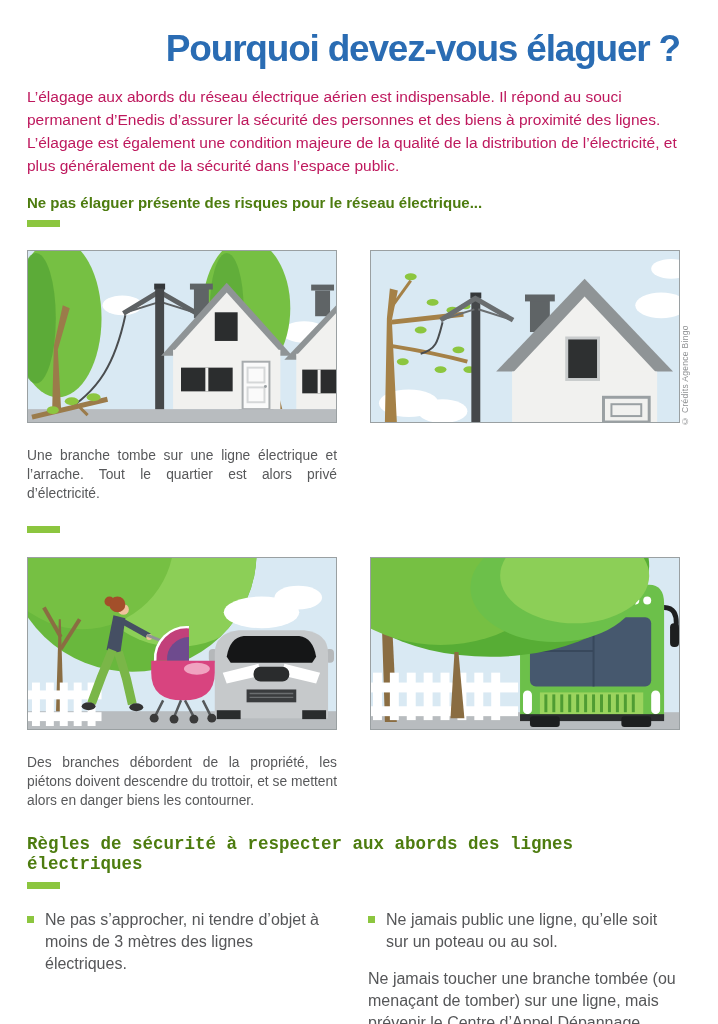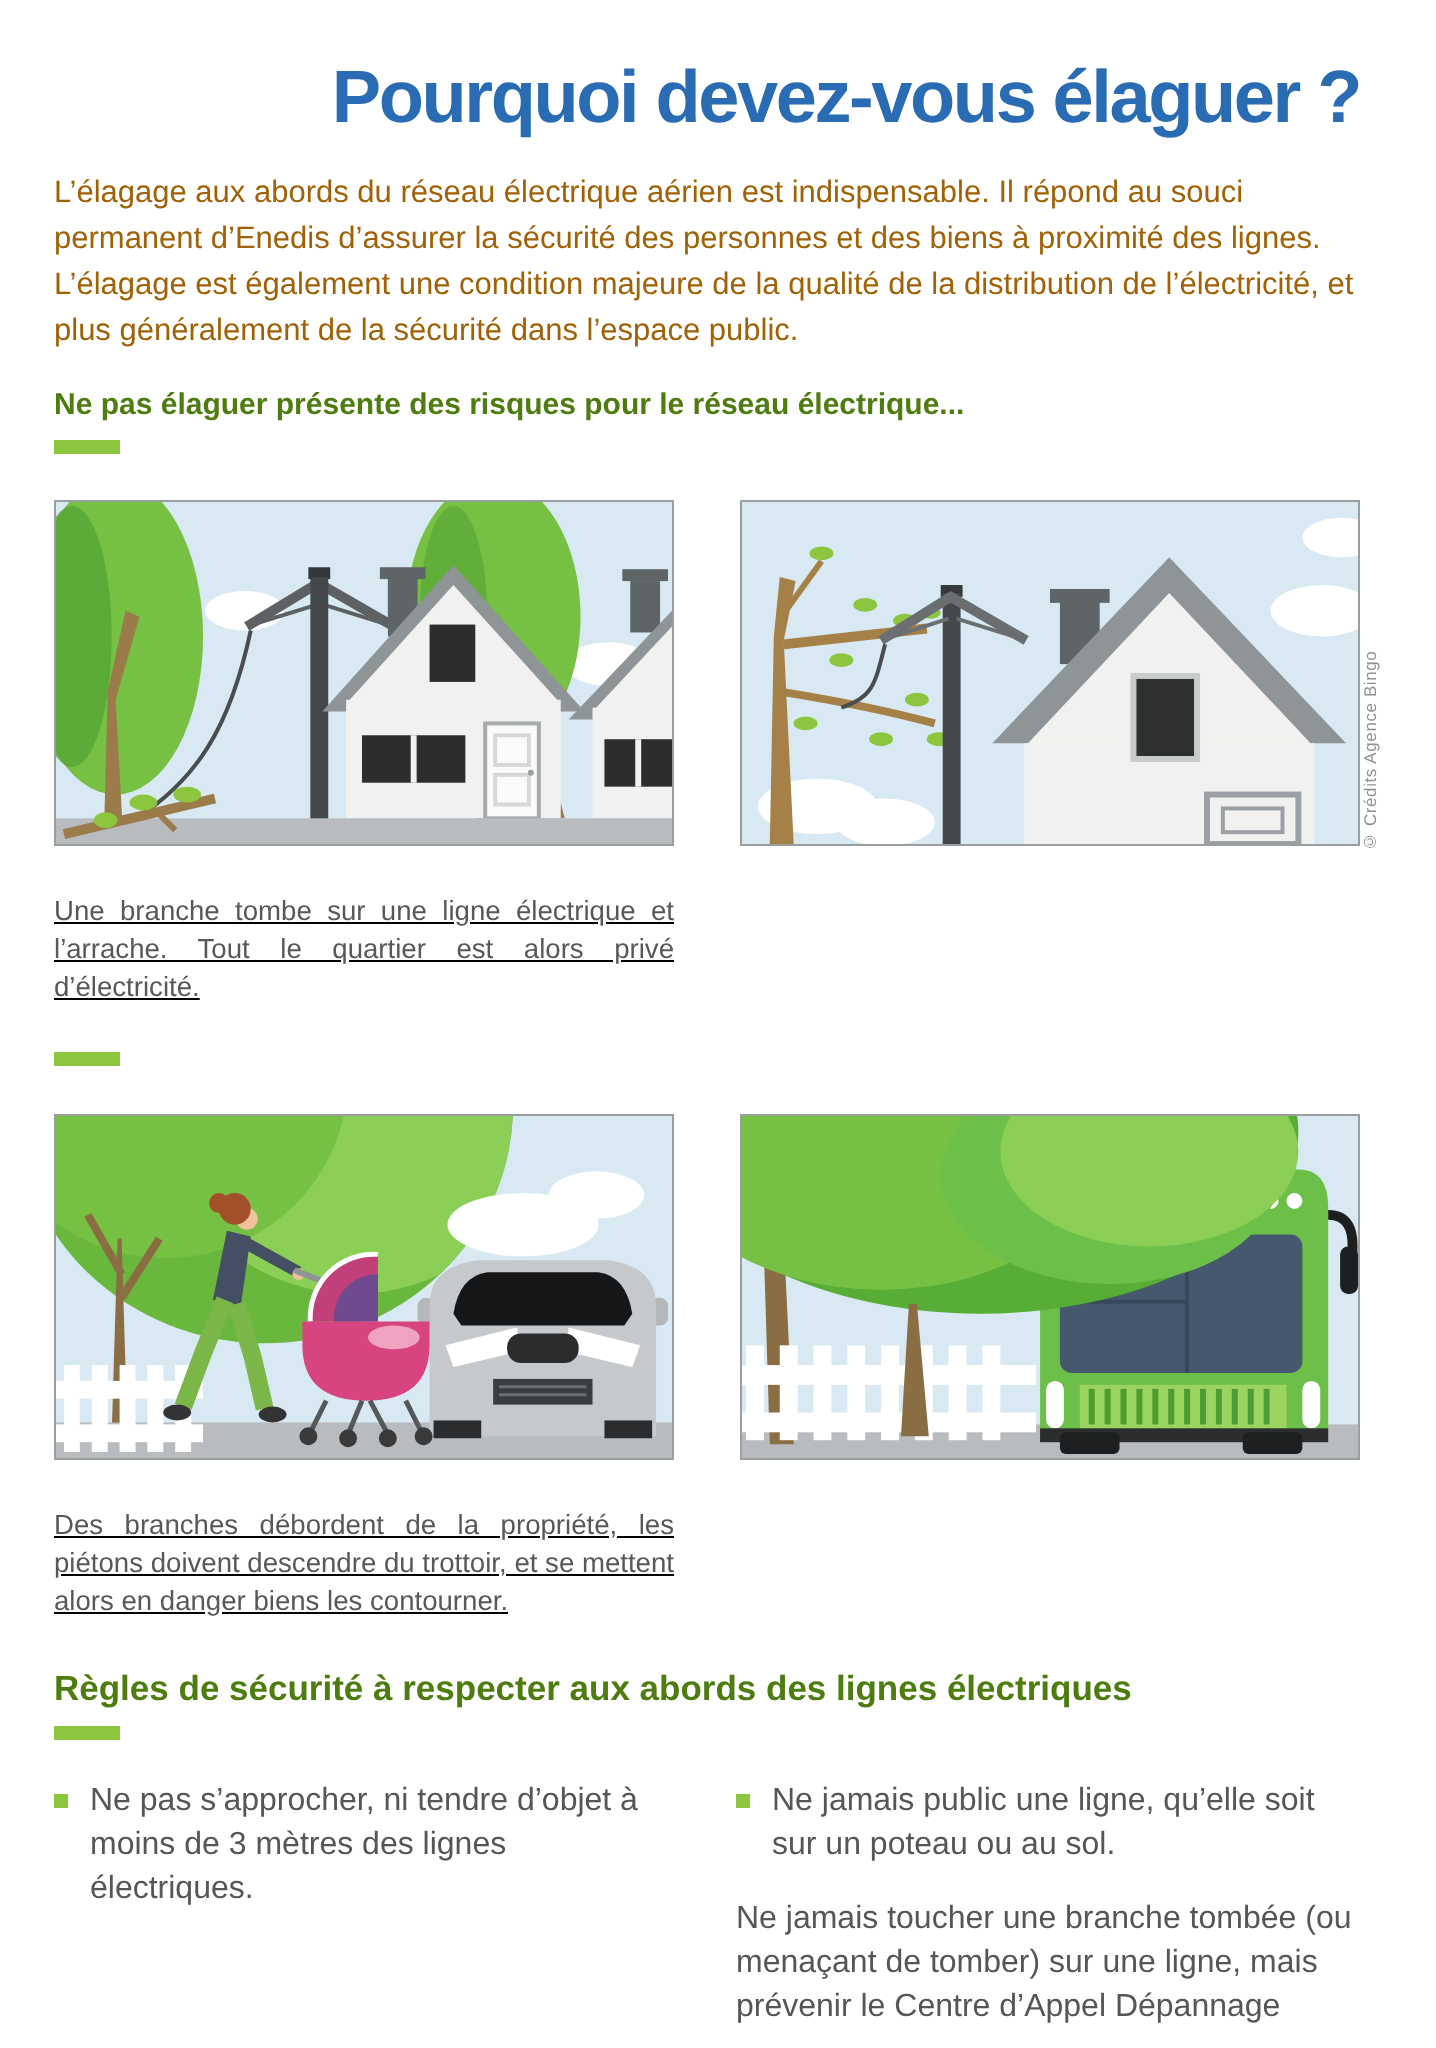--- a/index.html
+++ b/index.html
@@ -19,40 +19,39 @@
     line-height: 1.12;
     font-weight: 700;
     letter-spacing: -1.2px;
     color: #2a6cb3;
     text-align: right;
   }
   p.intro {
     margin: 16px 0 0 0;
     font-size: 15.5px;
     line-height: 23px;
-    color: #a16207;
+    color: #be185d;
     max-width: 650px;
   }
   h2.green-heading {
     margin: 17px 0 0 0;
     font-size: 15px;
     font-weight: 700;
     color: #4d7c0f;
   }
-  h2.green-heading.large { font-size: 17.5px; margin-top: 10px; }
+  h2.green-heading.large { font-size: 17.5px; margin-top: 10px; font-family: Liberation Mono, monospace; }
   .green-bar {
     width: 33px; height: 7px;
     background: #8cc63f;
     margin-top: 9px;
   }
   .grid2 {
     display: grid;
     grid-template-columns: 310px 310px;
     column-gap: 33px;
-    text-decoration: underline;
   }
   .figs { margin-top: 23px; }
   .figs2 { margin-top: 24px; }
   figure.illus {
     margin: 0;
     width: 310px; height: 173px;
     border: 1px solid #9aa0a2;
     overflow: hidden;
     background: #d9e9f3;
   }

